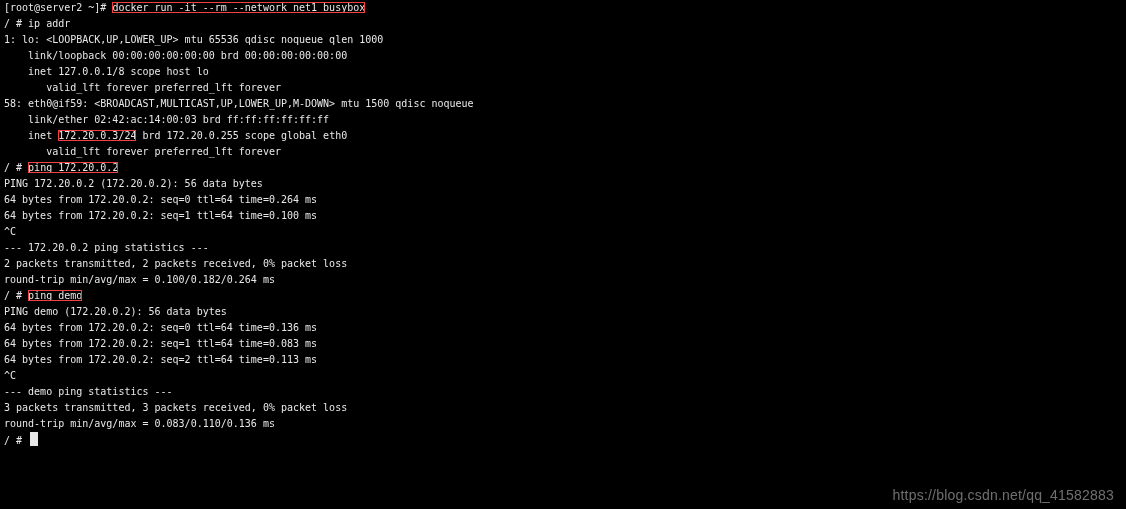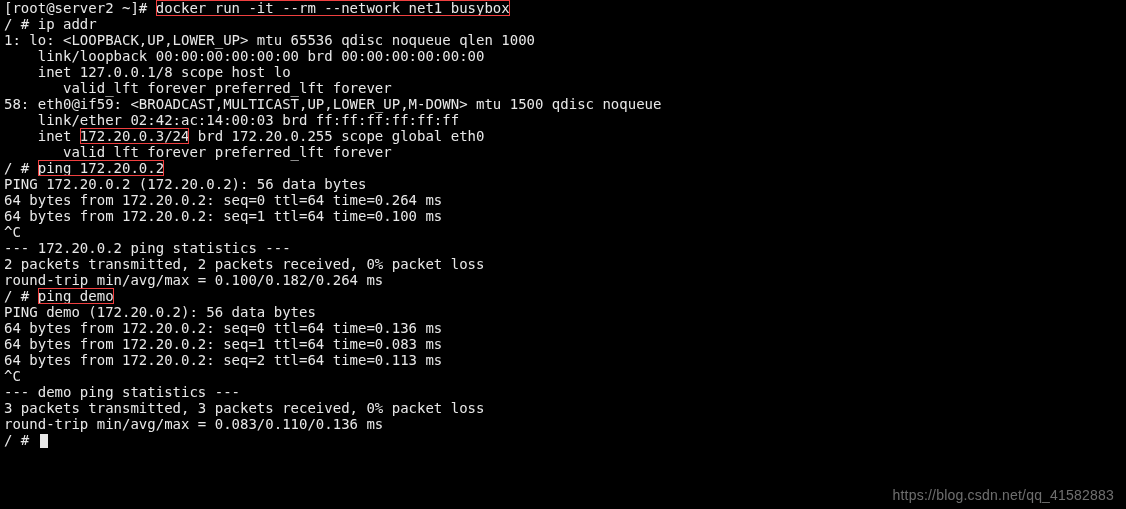--- a/index.html
+++ b/index.html
@@ -8,21 +8,21 @@
     background: #000;
     width: 1126px;
     height: 509px;
     overflow: hidden;
     position: relative;
   }
   pre.term {
     margin: 0;
     padding: 0 4px;
     font-family: "DejaVu Sans Mono", "Consolas", "Menlo", monospace;
-    font-size: 14px;
+    font-size: 10px;
     line-height: 16px;
     color: #e8e8e8;
     white-space: pre;
   }
   .hl {
     outline: 1px solid #f04040;
     outline-offset: -1px;
   }
   .watermark {
     position: absolute;

